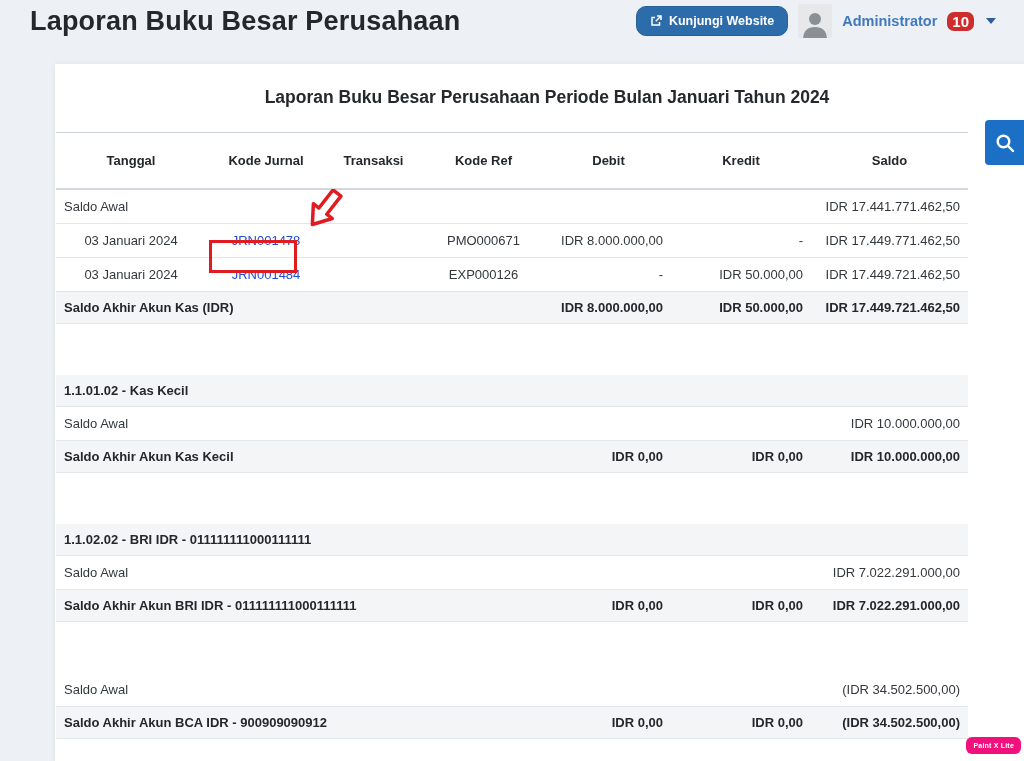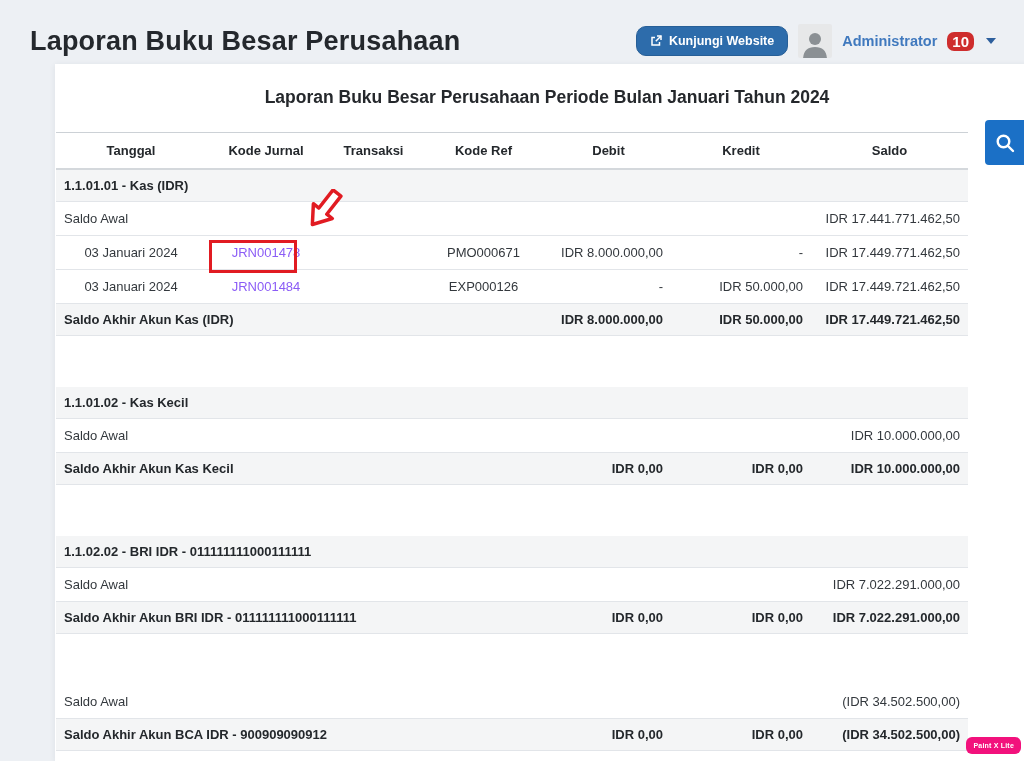--- a/index.html
+++ b/index.html
@@ -1,44 +1,44 @@
 <!DOCTYPE html>
 <html><head>
 <meta charset="utf-8">
 <style>
   * { margin:0; padding:0; box-sizing:border-box; }
   html,body { width:1024px; height:761px; overflow:hidden; }
   body { font-family:"Liberation Sans","DejaVu Sans",sans-serif; background:#edf0f4; position:relative; }
 
   
-  .topbar { display:flex; align-items:center; justify-content:space-between; padding:24px 28px 10px 30px; }
+  .topbar { display:flex; align-items:center; justify-content:space-between; padding:4px 28px 10px 30px; }
   .page-title { font-size:27px; font-weight:800; color:#24282d; letter-spacing:.2px; }
   .top-right { display:flex; align-items:center; gap:10px; }
   .visit-btn { display:inline-flex; align-items:center; gap:7px; background:#2d6cab; color:#fff;
                font-size:12.5px; font-weight:700; border:1px solid #275f97; border-radius:10px;
                padding:7px 13px; cursor:pointer; }
   .avatar { width:34px; height:34px; background:#e7e8e9; border-radius:2px; display:flex; align-items:flex-end; justify-content:center; overflow:hidden; }
   .admin-link { color:#4079be; font-size:14.5px; font-weight:600; display:inline-flex; align-items:center; gap:10px; cursor:pointer; }
   .badge { background:#ce2d2d; color:#fff; font-size:15px; font-weight:700; border-radius:7px; padding:2px 5px; line-height:1; }
   .caret { width:0; height:0; border-left:5px solid transparent; border-right:5px solid transparent; border-top:6px solid #2d5f9d; margin-left:2px; }
 
   
   .card { position:absolute; left:55px; top:64px; width:984px; height:697px; background:#fff;
           box-shadow:0 1px 6px rgba(40,50,60,.08); }
   .report-title { text-align:center; font-size:17.5px; font-weight:600; color:#25282c; padding:23px 10px 24px; }
 
   table { border-collapse:collapse; table-layout:fixed; width:912px; margin:0 1px; font-size:13px; color:#33383d; }
-  thead th { font-weight:700; color:#24282c; text-align:center; padding:10px 8px;
+  thead th { font-weight:700; color:#24282c; text-align:center; padding:20px 8px;
              border-top:1px solid #ccd1d6; border-bottom:2px solid #d4d8dc; font-size:13px; }
   td { padding:9px 8px; border-bottom:1px solid #e2e5e9; vertical-align:middle; }
   .row-section td { background:#f4f5f6; font-weight:700; color:#24282c; padding:8px 8px; }
   .row-total td { background:#f4f5f6; font-weight:700; color:#24282c; padding:8px 8px; }
   .row-spacer td { border-bottom:none; padding:18px 8px; background:#fff; }
   .c { text-align:center; } .r { text-align:right; } .l { text-align:left; }
-  a.jlink { color:#8b5cf6; text-decoration:none; cursor:pointer; }
+  a.jlink { color:#1d4ed8; text-decoration:none; cursor:pointer; }
 
   
   .search-fab { position:absolute; right:0; top:120px; width:39px; height:45px; background:#1b70c6;
                 border-radius:4px 0 0 4px; display:flex; align-items:center; justify-content:center; cursor:pointer; }
   .highlight-box { position:absolute; left:209px; top:240px; width:88px; height:33px;
                    border:3px solid #e11b22; pointer-events:none; }
   .arrow-wrap { position:absolute; left:295px; top:189px; width:62px; height:52px; pointer-events:none; }
   .watermark { position:absolute; right:3px; top:737px; background:#f2117c; color:#fff;
                font-size:7px; font-weight:700; padding:5px 7px; border-radius:6px; letter-spacing:.2px; }
 </style>
@@ -89,23 +89,20 @@
         <th>Tanggal</th>
         <th>Kode Jurnal</th>
         <th>Transaksi</th>
         <th>Kode Ref</th>
         <th>Debit</th>
         <th>Kredit</th>
         <th>Saldo</th>
       </tr>
     </thead>
     <tbody>
-        <tr class="row-section">
-          <td class="l" colspan="7">1.1.01.01 - Kas (IDR)</td>
-        </tr>
         <tr class="row-opening">
           <td class="l" colspan="4">Saldo Awal</td>
           <td class="r"></td>
           <td class="r"></td>
           <td class="r">IDR 17.441.771.462,50</td>
         </tr>
         <tr class="row-txn">
           <td class="c">03 Januari 2024</td>
           <td class="c"><a class="jlink">JRN001478</a></td>
           <td class="c"></td>

